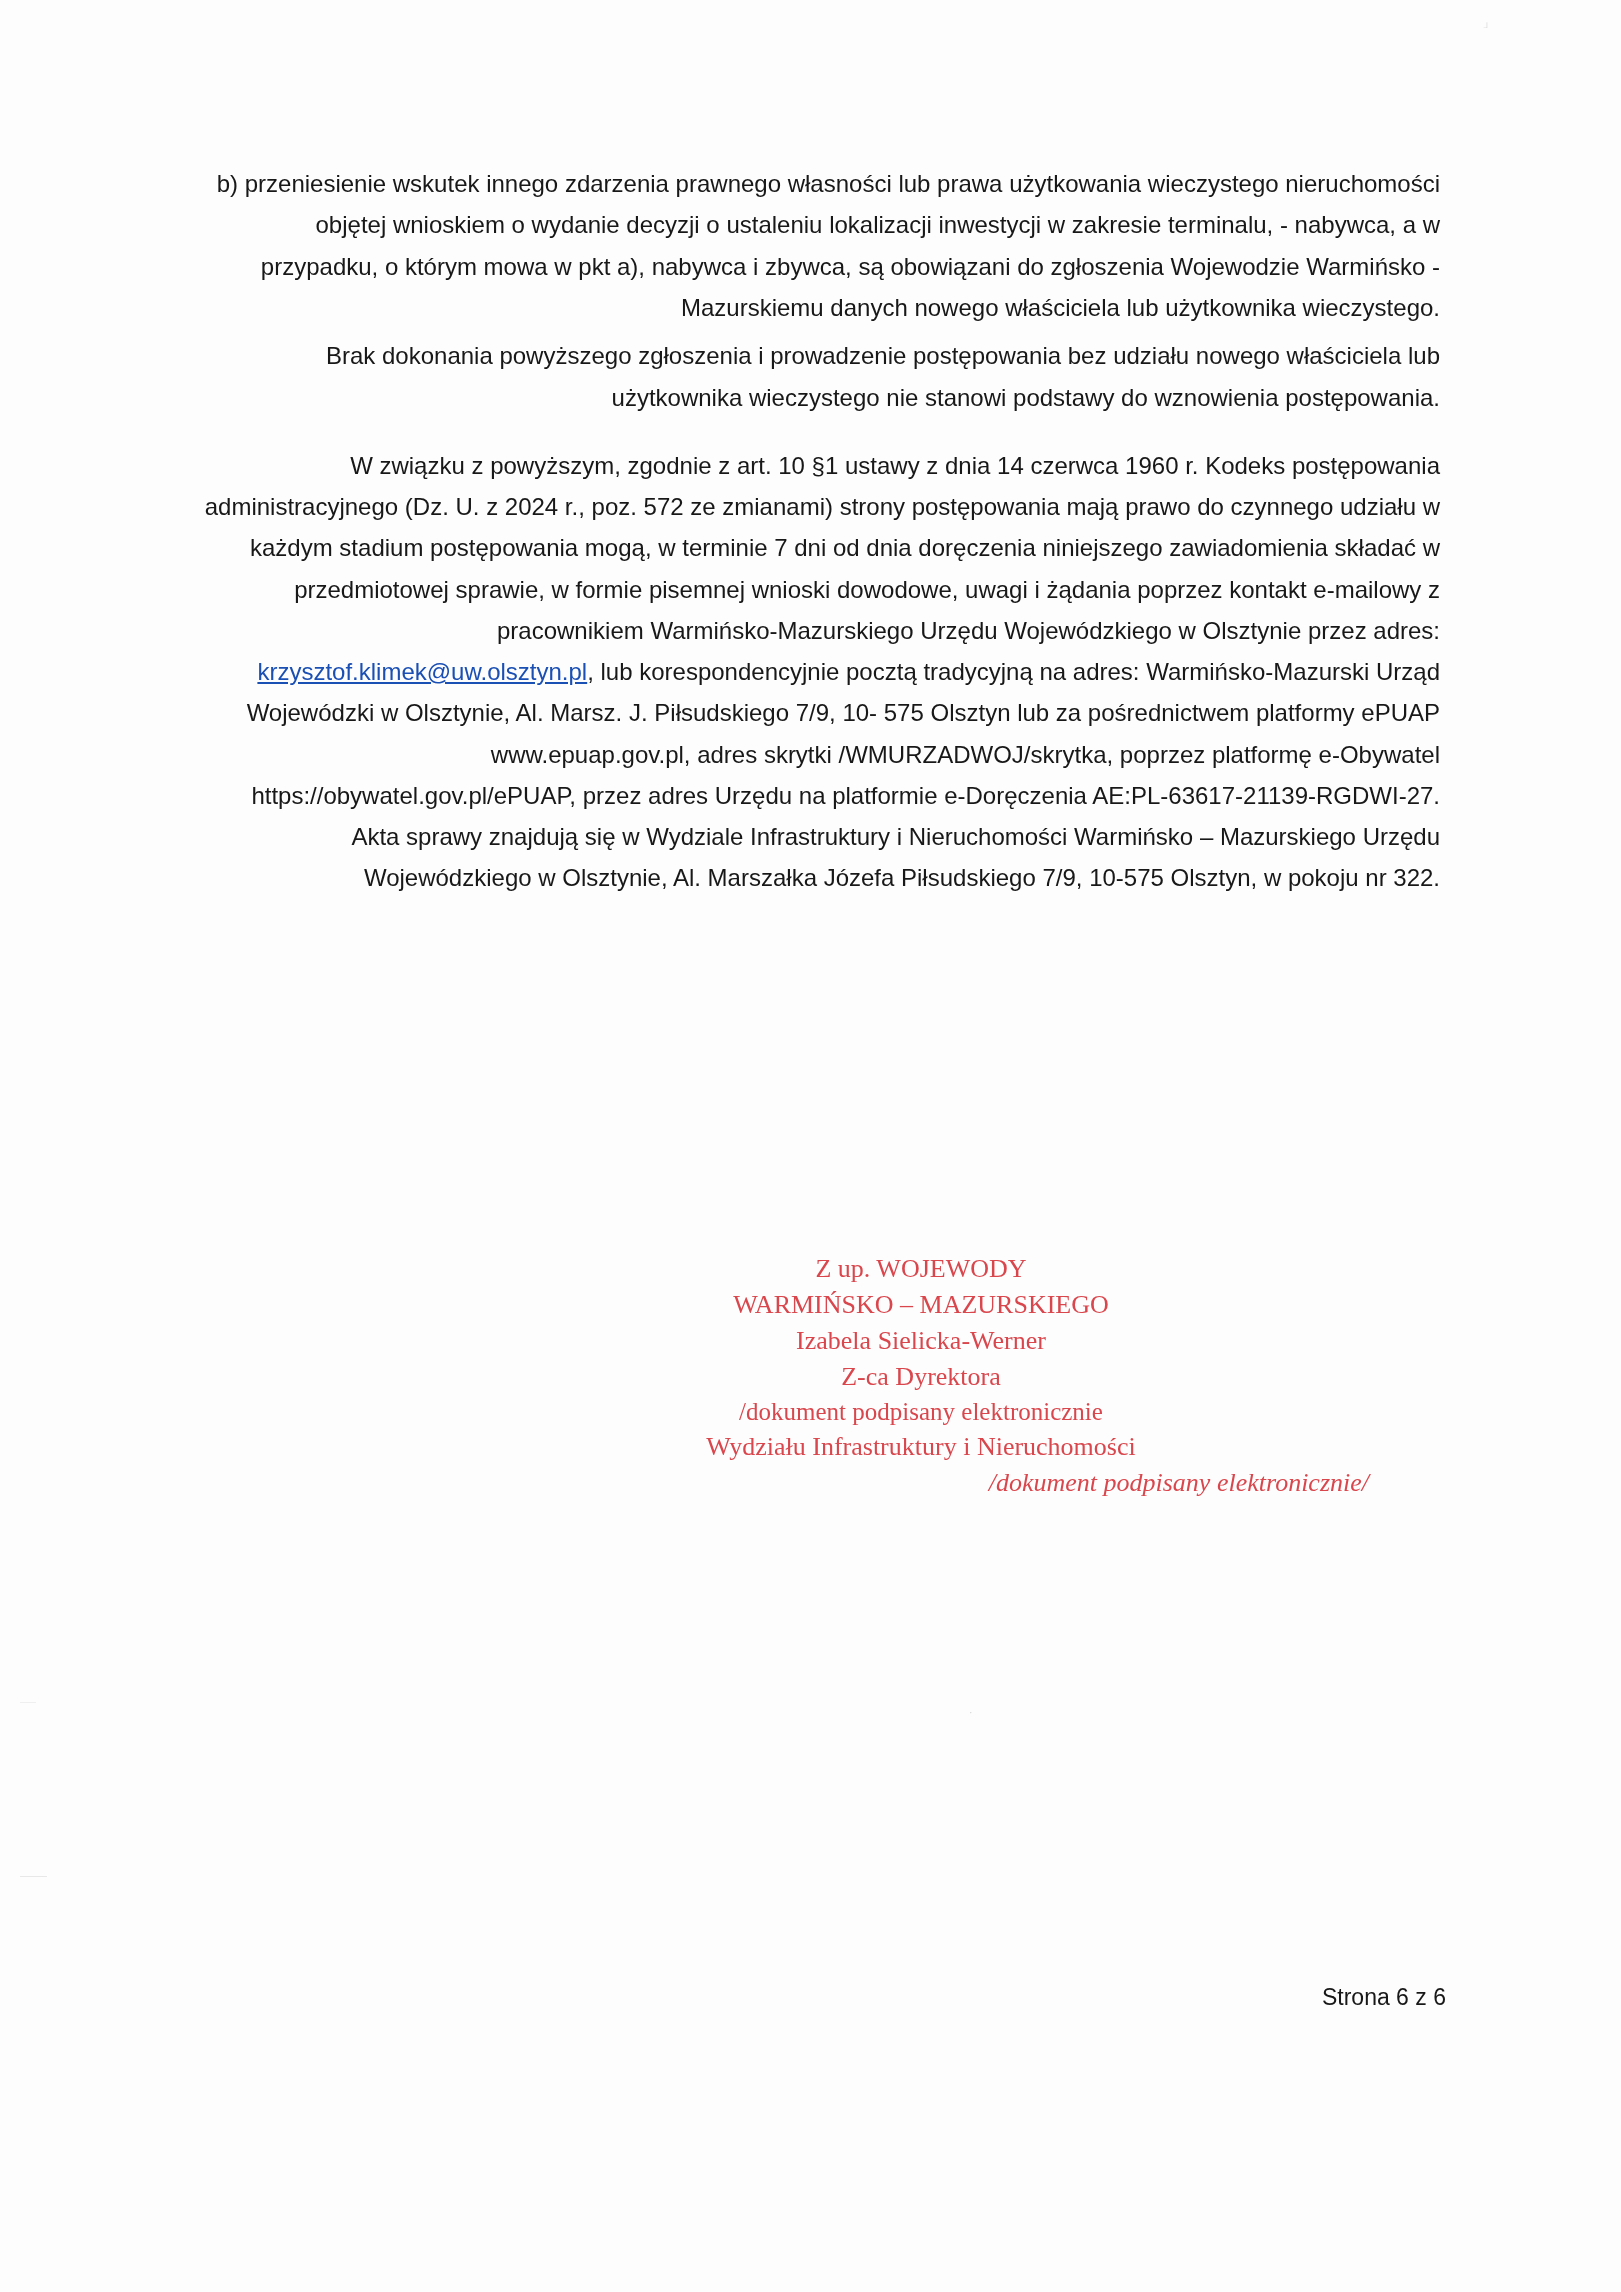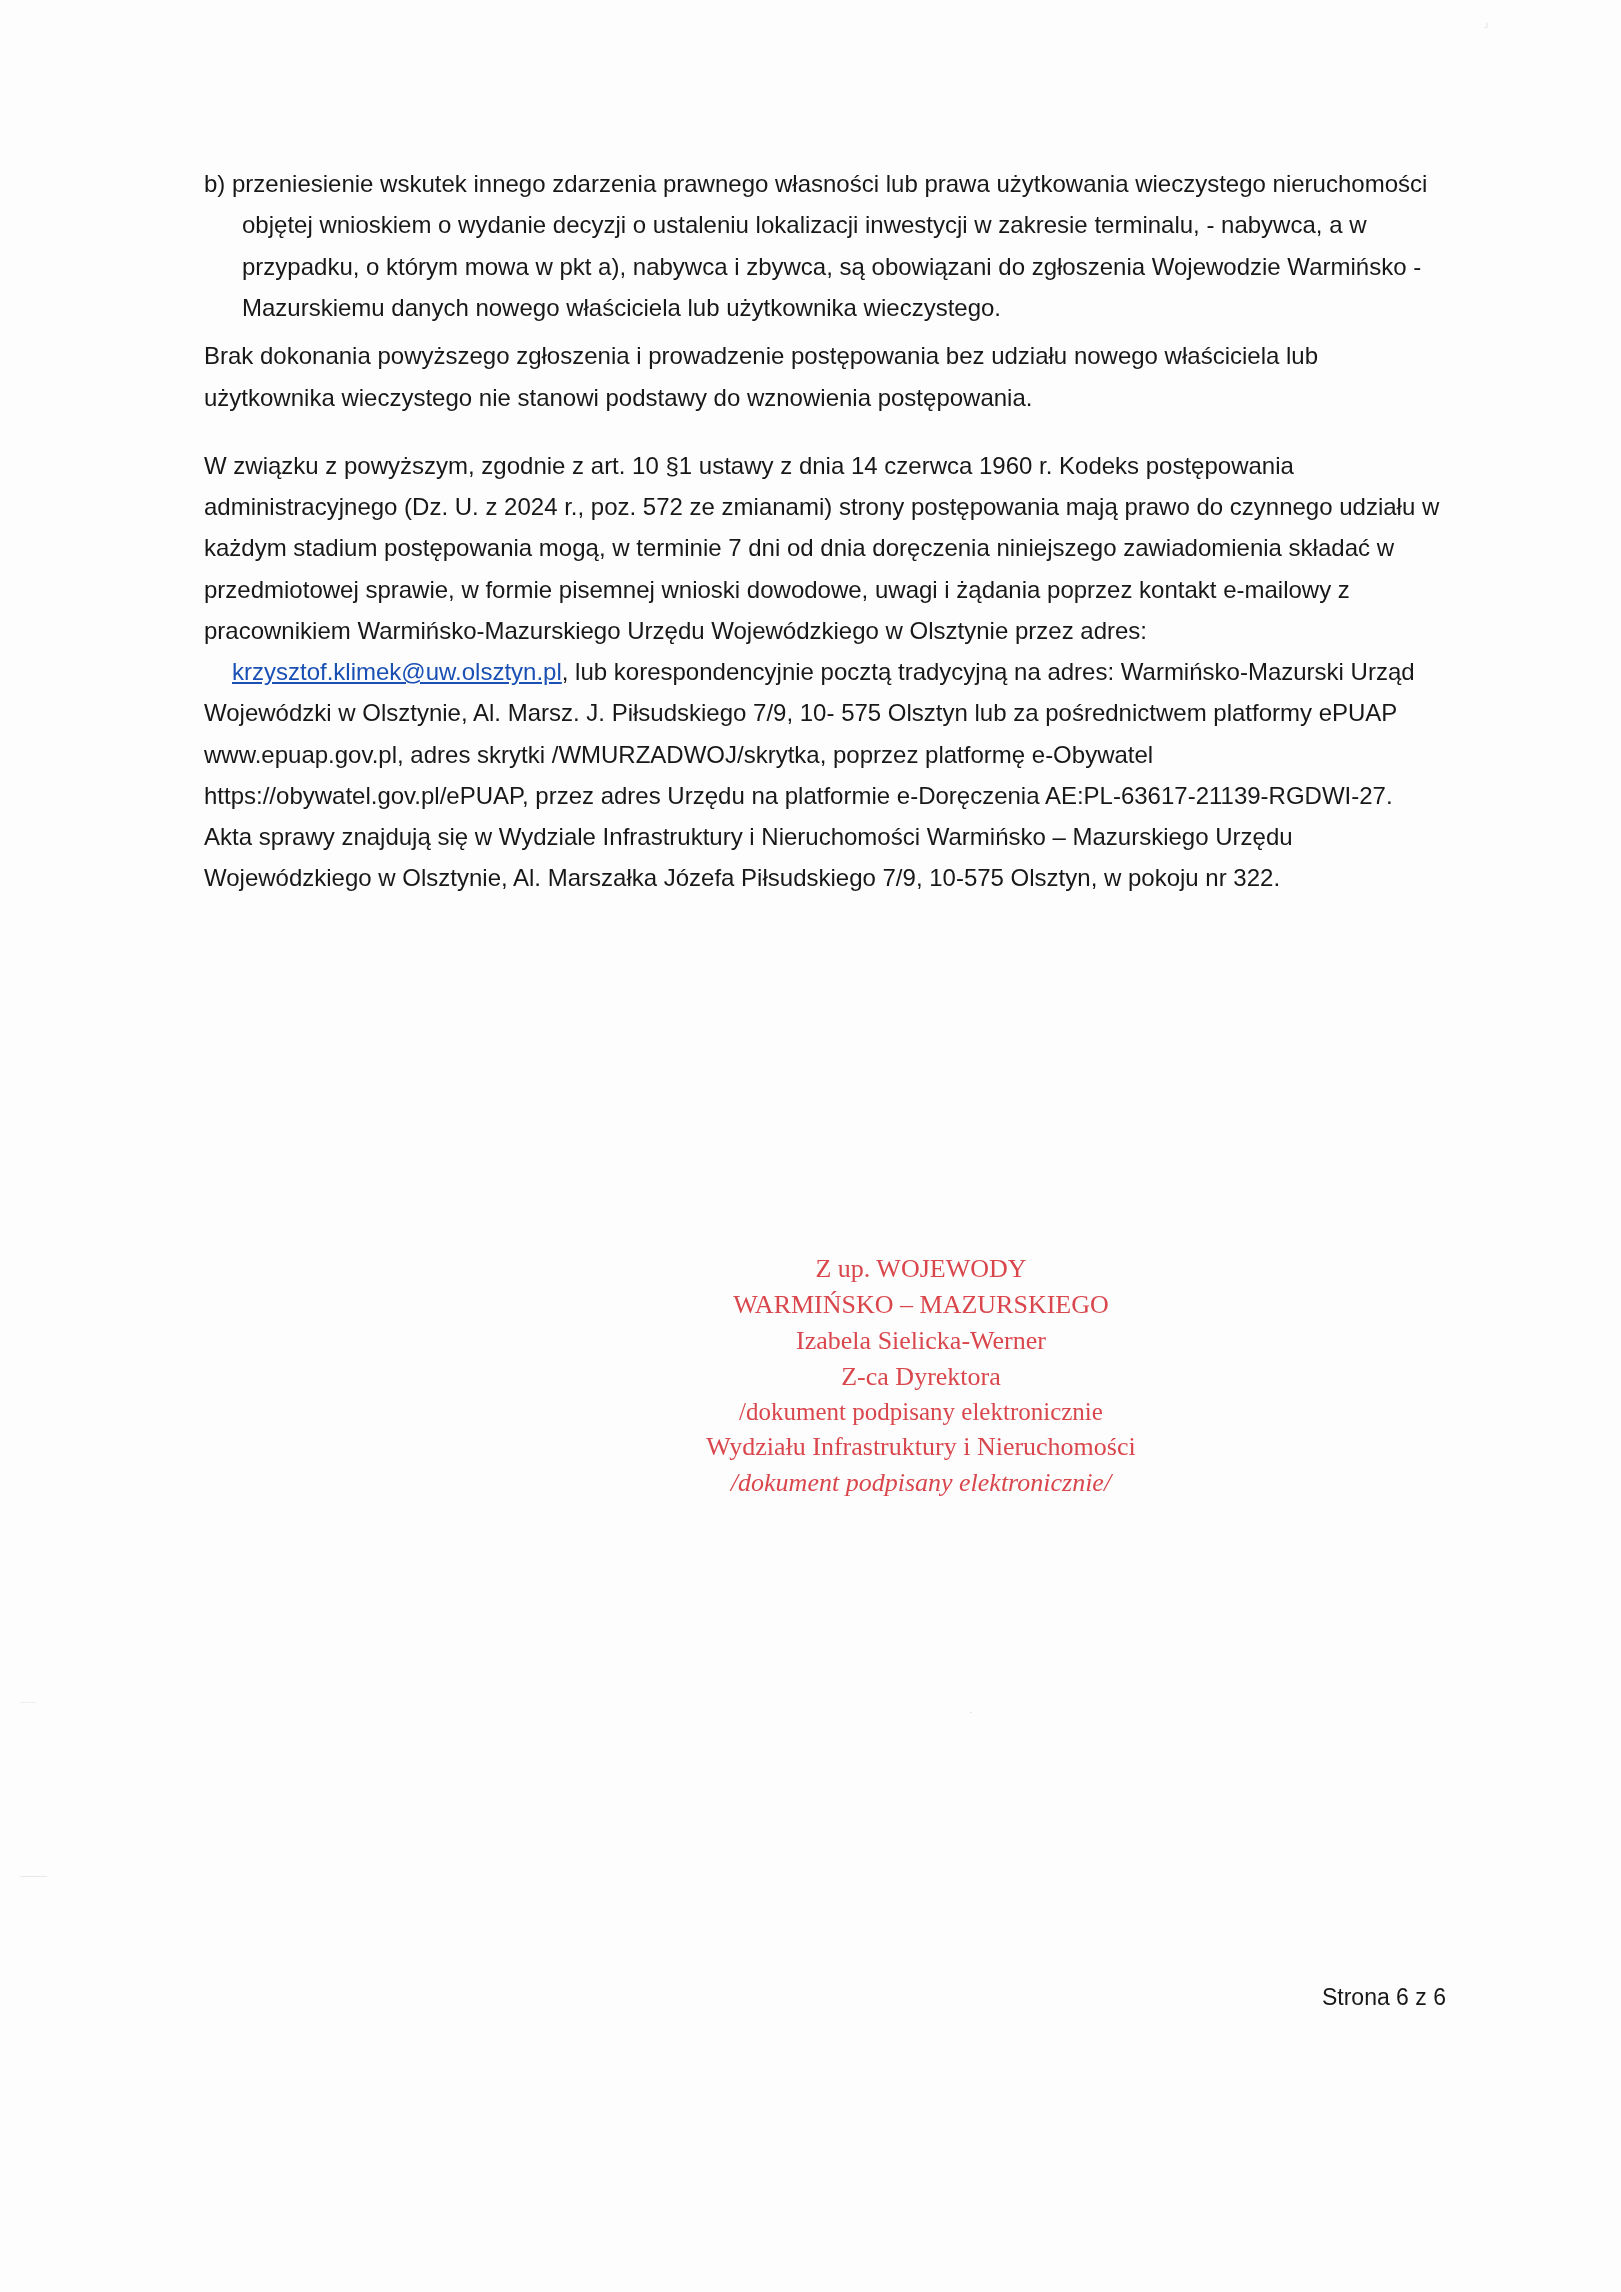--- a/index.html
+++ b/index.html
@@ -30,21 +30,21 @@
     left: 204px;
     top: 163px;
     width: 1236px;
   }
 
   p {
     margin: 0;
     font-size: 24px;
     line-height: 1.72;
     color: #181818;
-    text-align: left;
+    text-align: right;
   }
 
   .hanging {
     padding-left: 38px;
     text-indent: -38px;
   }
 
   .gap-small { height: 7.2px; }
   .gap-med { height: 27px; }
 
@@ -74,20 +74,21 @@
   }
   .sig-line.small {
     font-size: 25px;
   }
   .sig-italic {
     font-family: "Liberation Serif", serif;
     font-style: italic;
     font-size: 26px;
     line-height: 1.42;
     color: #d9474d;
+    text-align: right;
   }
 
   .footer {
     position: absolute;
     left: 0;
     top: 1984px;
     width: 1621px;
   }
   .footer-inner {
     position: absolute;

